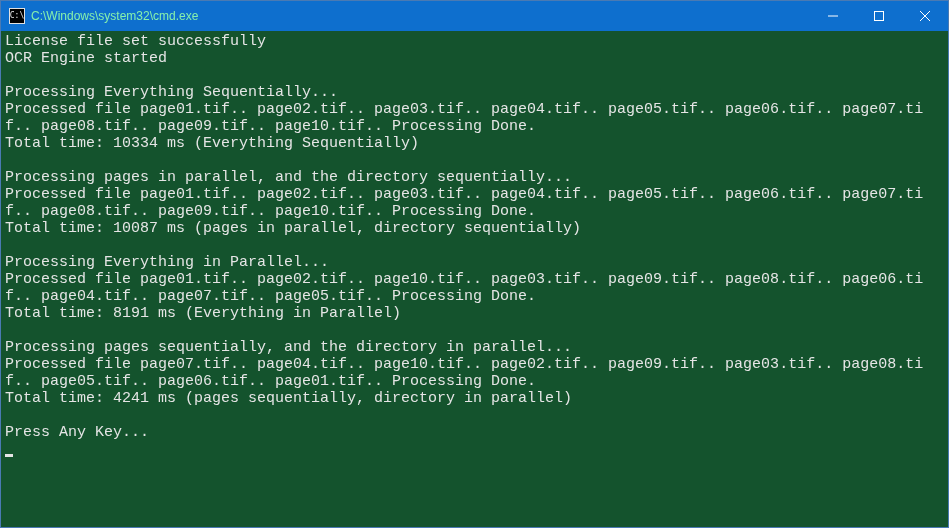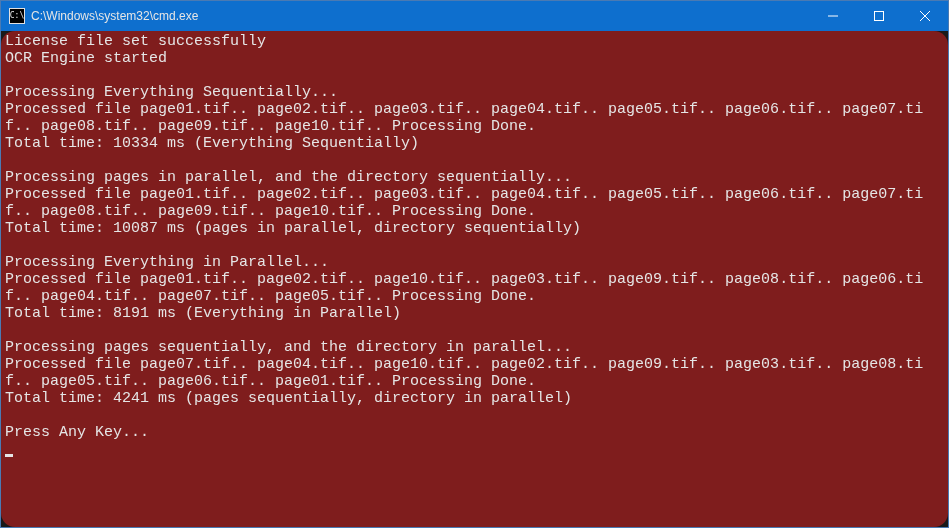--- a/index.html
+++ b/index.html
@@ -33,21 +33,21 @@
       border: 1px solid #e0e0e0;
       display: flex;
       align-items: center;
       justify-content: center;
       font-size: 8px;
       color: #e0e0e0;
       font-family: monospace;
       line-height: 1;
     }
     .titlebar-title {
-      color: #e5e5e5;
+      color: #86efac;
       font-size: 12px;
       flex: 1;
       white-space: nowrap;
       overflow: hidden;
     }
     .titlebar-buttons {
       display: flex;
       height: 100%;
     }
     .tbtn {
@@ -55,31 +55,30 @@
       height: 100%;
       display: flex;
       align-items: center;
       justify-content: center;
       color: #fff;
       cursor: pointer;
     }
     .tbtn svg { stroke: #fff; fill: none; }
     .terminal {
       flex: 1;
-      background: #7f1d1d;
+      background: #14532d;
       color: #e5e5e5;
       font-family: Consolas, 'Courier New', monospace;
       font-size: 15px;
       line-height: 17px;
       padding: 2px 4px;
       white-space: pre-wrap;
       word-break: break-all;
       overflow: hidden;
       position: relative;
-      border-radius: 14px;
     }
     .cursor {
       display: inline-block;
       width: 8px;
       height: 3px;
       background: #e5e5e5;
       vertical-align: bottom;
       margin-bottom: 1px;
     }
   </style>

